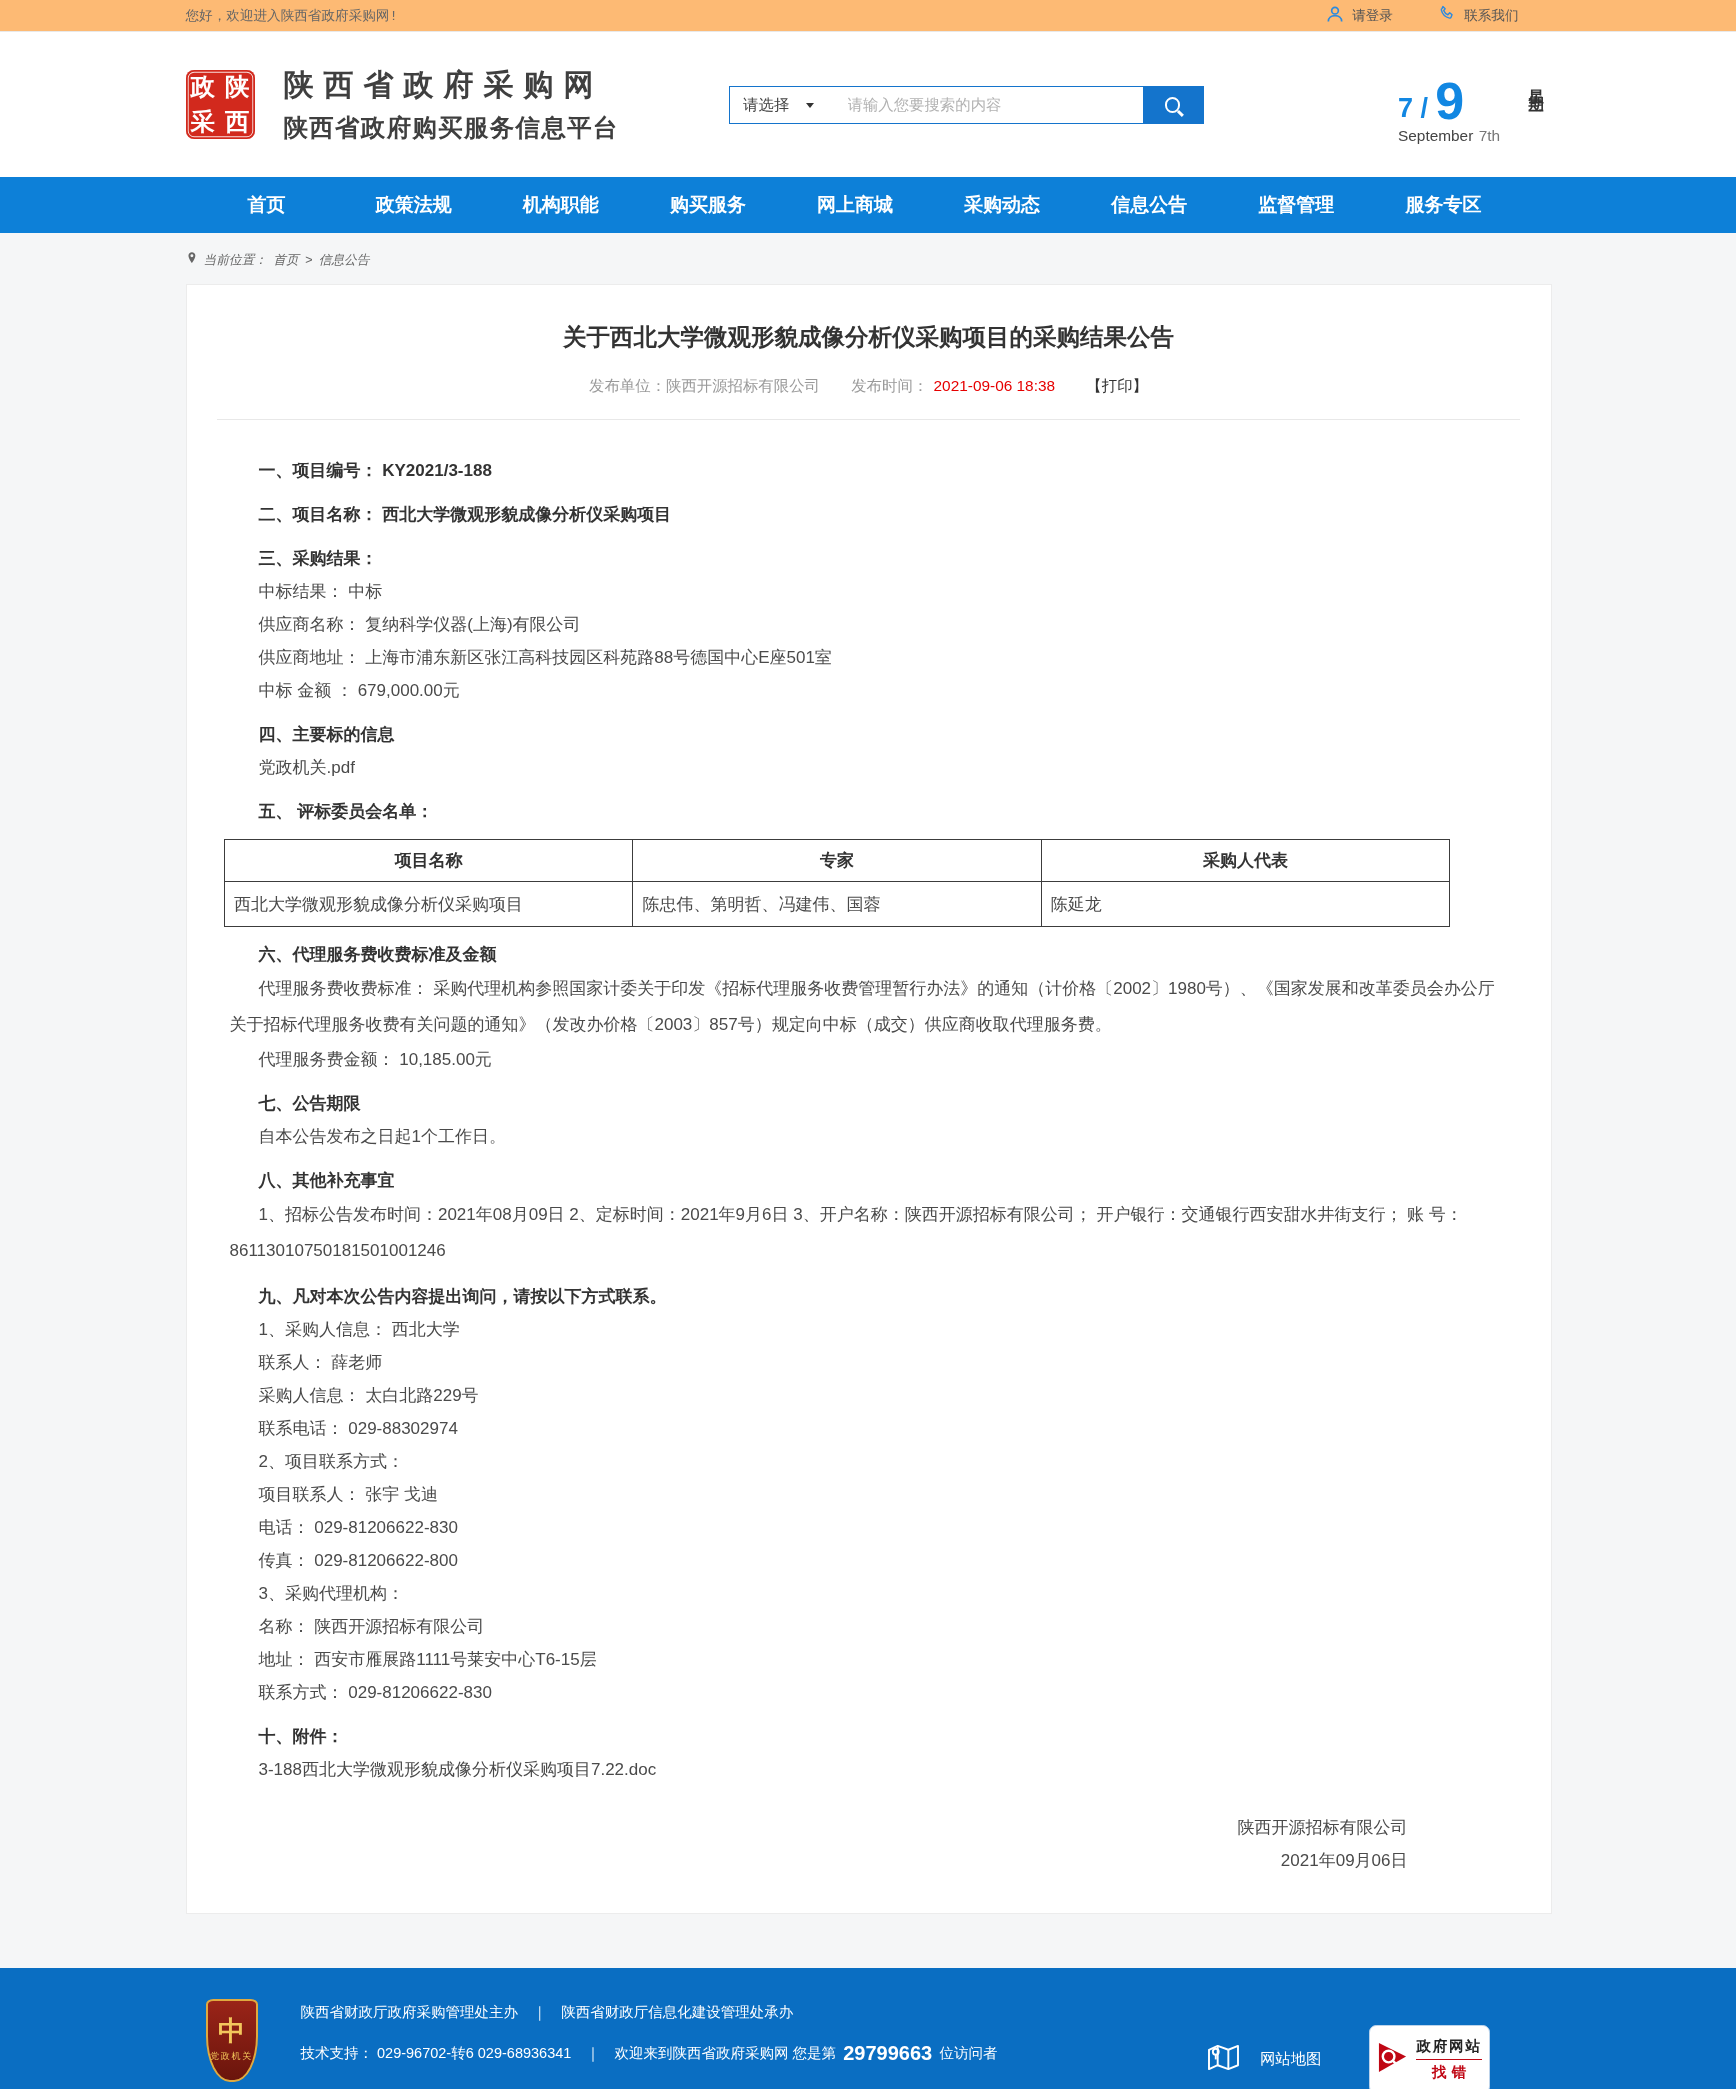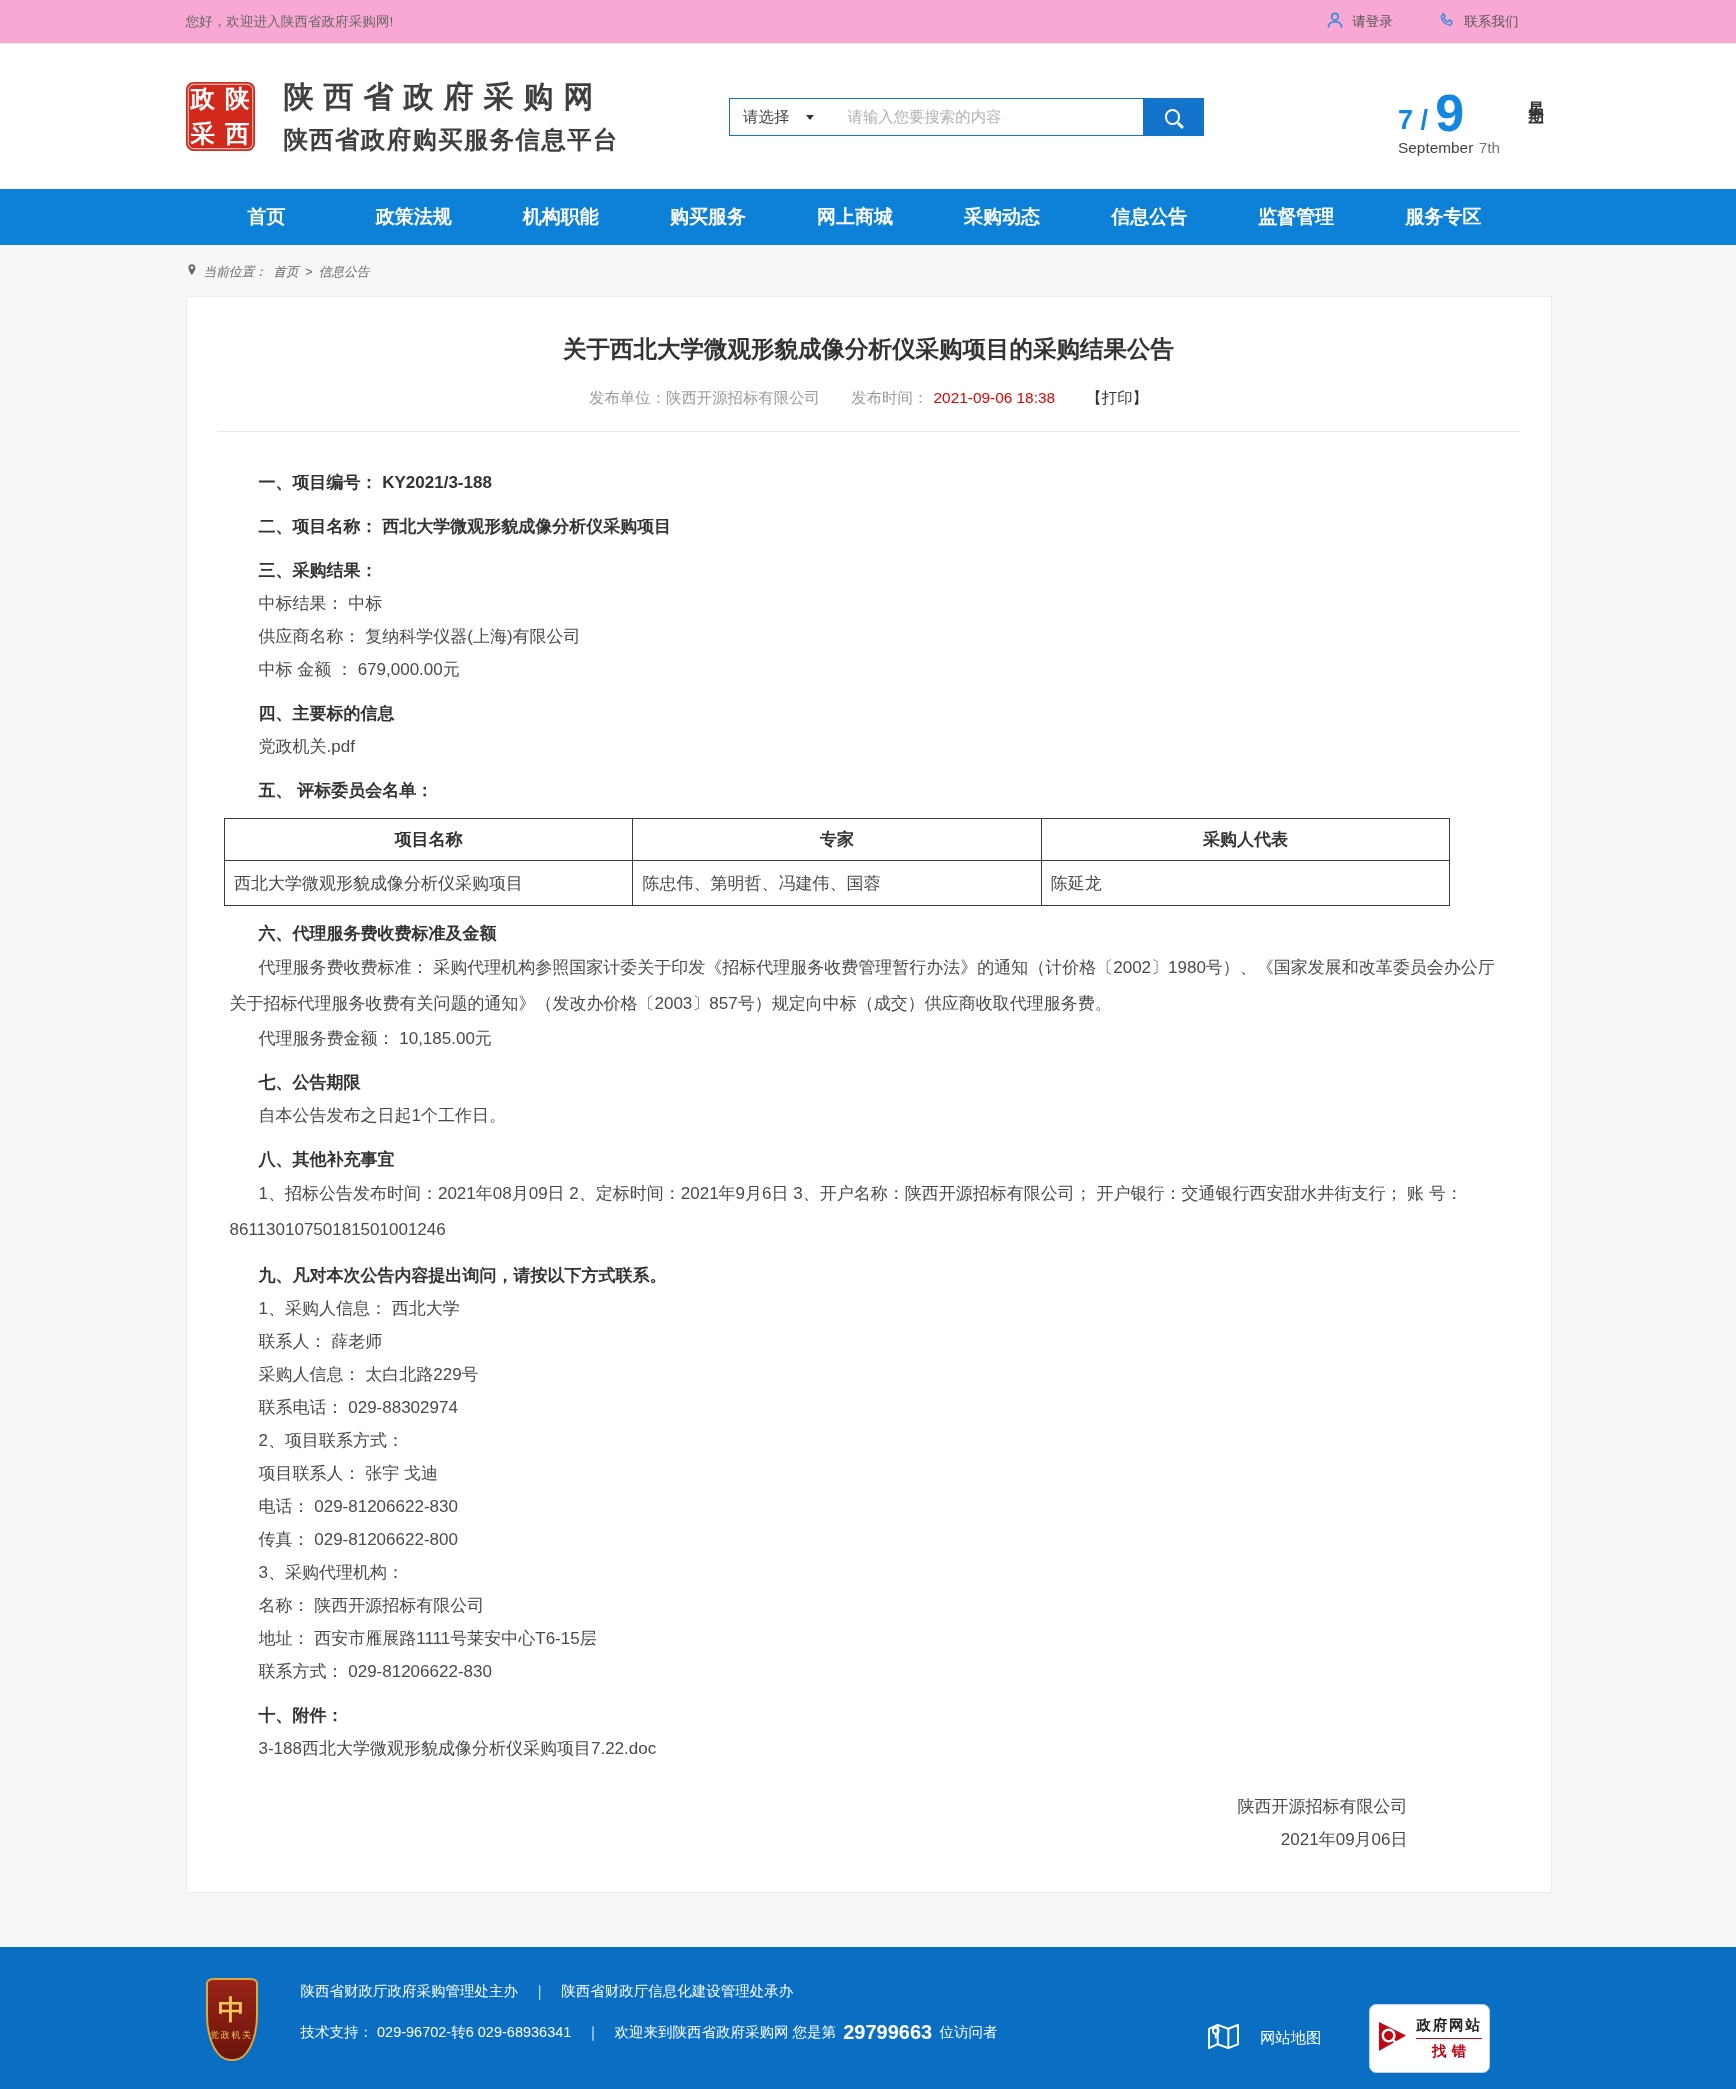--- a/index.html
+++ b/index.html
@@ -6,21 +6,21 @@
   html, body { margin:0; padding:0; }
   body {
     width:1737px; min-height:2090px;
     background:#f5f6f7;
     font-family:"Liberation Sans", sans-serif;
     color:#333;
   }
   .container { width:1366px; margin:0 auto; }
 
   
-  .topbar { height:44px; background:#f9a8d4; border-bottom:0.9px solid #e9e9e9; }
+  .topbar { height:32px; background:#fdba74; border-bottom:0.9px solid #e9e9e9;font-family:Liberation Mono, monospace; }
   .topbar-inner { height:100%; display:flex; align-items:center; justify-content:space-between; }
   .welcome { font-size:13.6px; color:#666; }
   .topbar-right { display:flex; align-items:center; gap:45px; margin-right:33px; }
   .topbar-link { display:flex; align-items:center; gap:7.2px; font-size:13.6px; color:#555; cursor:pointer; text-decoration:none; }
 
   
   .header { height:145px; background:#fff; }
   .header-inner { position:relative; height:100%; display:flex; align-items:center; }
   .logo-group { display:flex; align-items:center; }
   .logo-seal {
@@ -203,20 +203,21 @@
       <span class="m-gap">发布时间：</span><span class="m-time">2021-09-06 18:38</span>
       <span class="m-print">【打印】</span>
     </div>
     <hr class="meta-divider">
     <div class="article-body" id="article-body">
         <div class="heading">一、项目编号： KY2021/3-188</div>
         <div class="heading">二、项目名称： 西北大学微观形貌成像分析仪采购项目</div>
         <div class="heading">三、采购结果：</div>
         <div class="line">中标结果： 中标</div>
         <div class="line">供应商名称： 复纳科学仪器(上海)有限公司</div>
+        <div class="line">供应商地址： 上海市浦东新区张江高科技园区科苑路88号德国中心E座501室</div>
         <div class="line">中标 金额 ：  679,000.00元</div>
         <div class="heading">四、主要标的信息</div>
         <div class="line">党政机关.pdf</div>
         <div class="heading">五、 评标委员会名单：</div>
         <table class="committee">
           <thead>
             <tr>
               <th>项目名称</th>
               <th>专家</th>
               <th>采购人代表</th>

